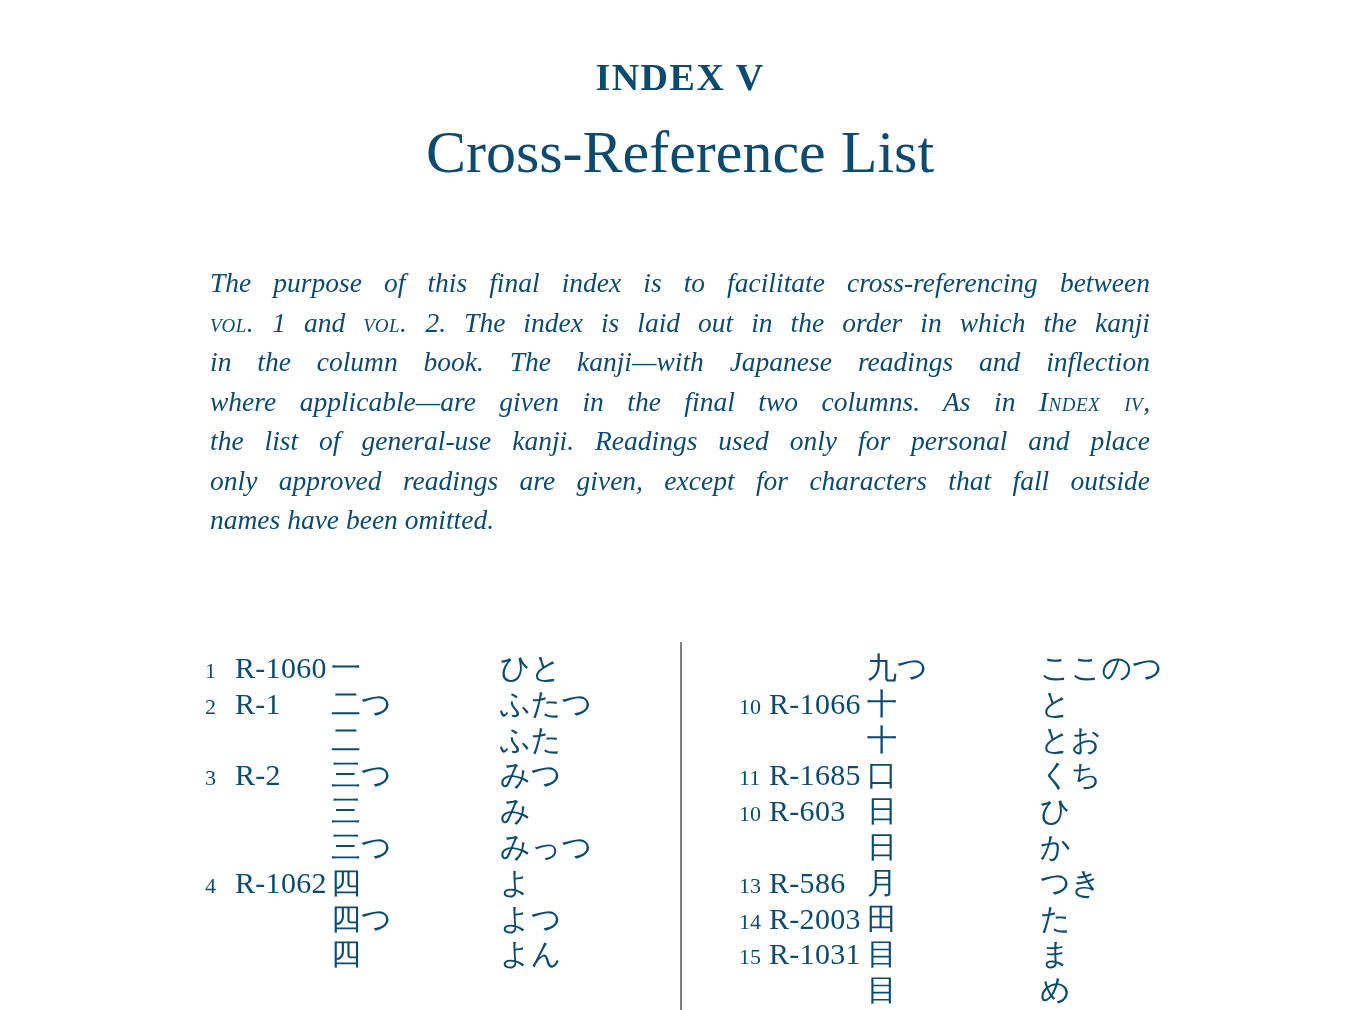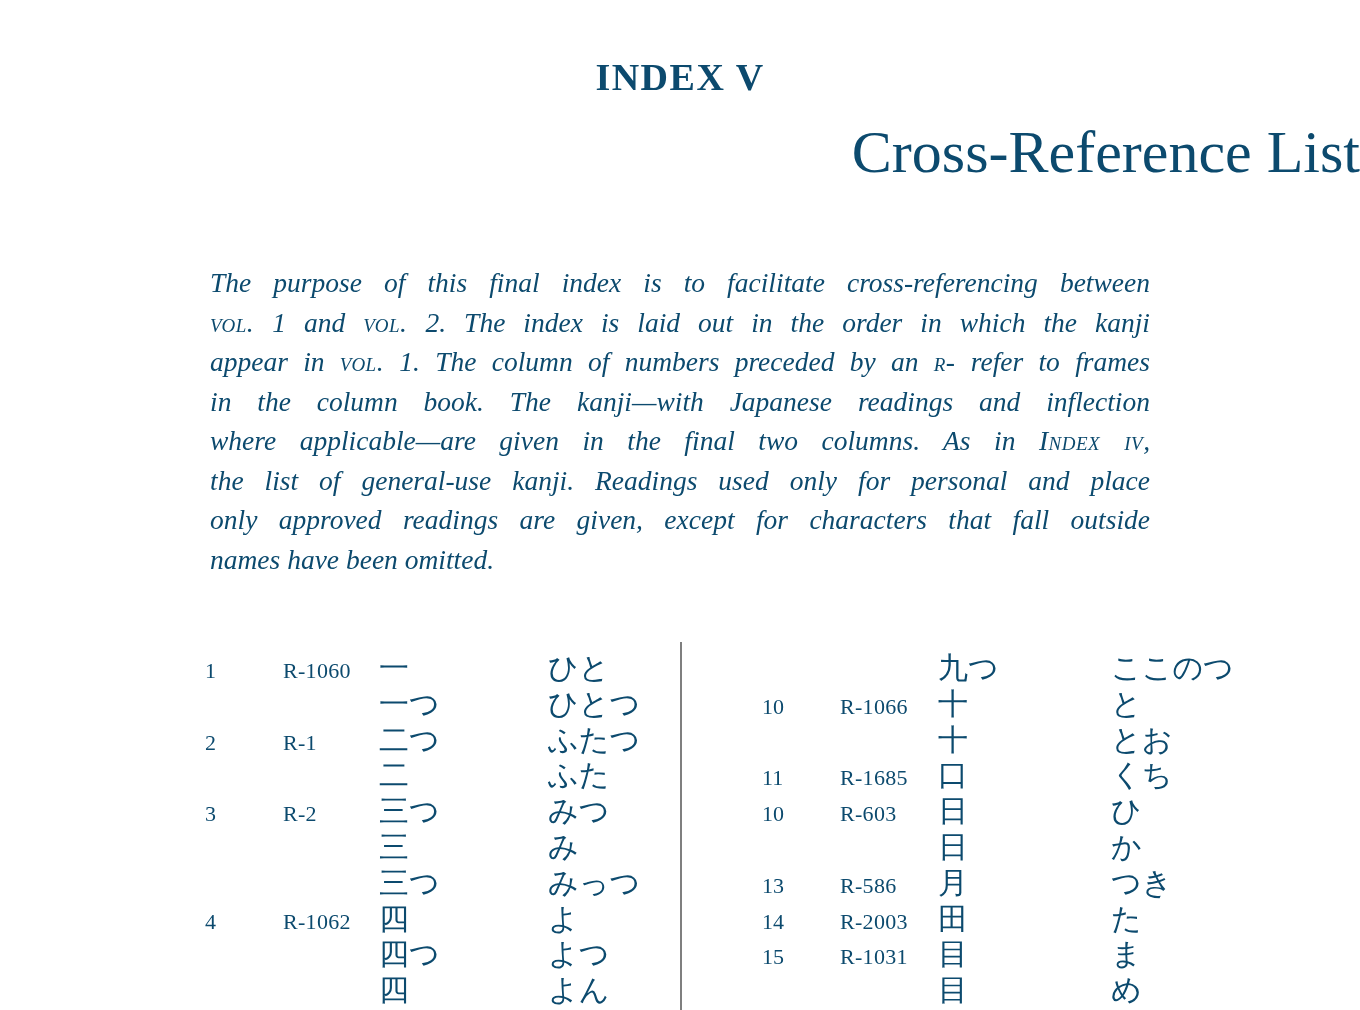--- a/index.html
+++ b/index.html
@@ -14,84 +14,77 @@
   .index-label{
     position:absolute;top:58px;left:0;width:100%;
     text-align:center;
     font-weight:bold;
     font-size:38px;
     letter-spacing:1.5px;
     line-height:1;
   }
   .page-title{
     position:absolute;top:122px;left:0;width:100%;
-    text-align:right;
+    text-align:center;
     font-size:60px;
     line-height:1;
   }
   .intro{
     position:absolute;left:210px;top:263px;width:940px;
     font-style:italic;
     font-size:27.5px;
     line-height:39.5px;
   }
   .intro .line{text-align:justify;text-align-last:justify;}
   .intro .line.last{text-align:center;text-align-last:left;}
   .sc{font-variant:small-caps;letter-spacing:0.5px;}
 
   .rule-v{
     position:absolute;left:680px;top:642px;
     width:2px;height:368px;
     background:#7f7f7f;
   }
   .col{position:absolute;top:648px;}
   .col-left{left:205px;width:440px;}
-  .col-right{left:762px;width:420px;}
+  .col-right{left:739px;width:420px;}
   .row{display:flex;align-items:baseline;height:35.8px;white-space:nowrap;}
   .c-no{width:30px;font-size:22px;flex:none;}
-  .c-r{width:96px;font-size:22px;letter-spacing:0.3px;flex:none;margin-left:48px;}
+  .c-r{width:96px;font-size:30px;letter-spacing:0.3px;flex:none;}
   .c-kanji{width:154px;font-size:30px;flex:none;}
   .c-reading{font-size:30px;flex:none;margin-left:15px;}
   .col-right .c-r{width:98px;}
   .col-right .c-kanji{width:158px;}
 </style>
 </head>
 <body>
 
 <div class="page" style="color: #0c4a6e;">
 
   <div class="index-label">INDEX V</div>
 
   <div class="page-title">Cross-Reference List</div>
 
   <div class="intro">
       <div class="line"><span>The purpose of this final index is to facilitate cross-referencing between</span></div>
       <div class="line"><span class="sc">vol.</span><span> 1 and </span><span class="sc">vol.</span><span> 2. The index is laid out in the order in which the kanji</span></div>
-      <div class="line"><span>appear in </span><span class="sc">vol.</span><span> 1. The column of numbers preceded by an </span><span class="sc">r-</span><span> refer to frames</span></div>
       <div class="line"><span>in the column book. The kanji—with Japanese readings and inflection</span></div>
       <div class="line"><span>where applicable—are given in the final two columns. As in </span><span class="sc">Index iv</span><span>,</span></div>
       <div class="line"><span>the list of general-use kanji. Readings used only for personal and place</span></div>
       <div class="line"><span>only approved readings are given, except for characters that fall outside</span></div>
       <div class="line last"><span>names have been omitted.</span></div>
     </div>
 
   <div class="rule-v" style="background: rgb(127, 127, 127);"></div>
 
   <div class="col col-left">
       <div class="row">
         <span class="c-no">1</span>
         <span class="c-r">R-1060</span>
         <span class="c-kanji">一</span>
         <span class="c-reading">ひと</span>
-      </div>
-      <div class="row">
-        <span class="c-no"></span>
-        <span class="c-r"></span>
-        <span class="c-kanji">一つ</span>
-        <span class="c-reading">ひとつ</span>
       </div>
       <div class="row">
         <span class="c-no">2</span>
         <span class="c-r">R-1</span>
         <span class="c-kanji">二つ</span>
         <span class="c-reading">ふたつ</span>
       </div>
       <div class="row">
         <span class="c-no"></span>
         <span class="c-r"></span>

